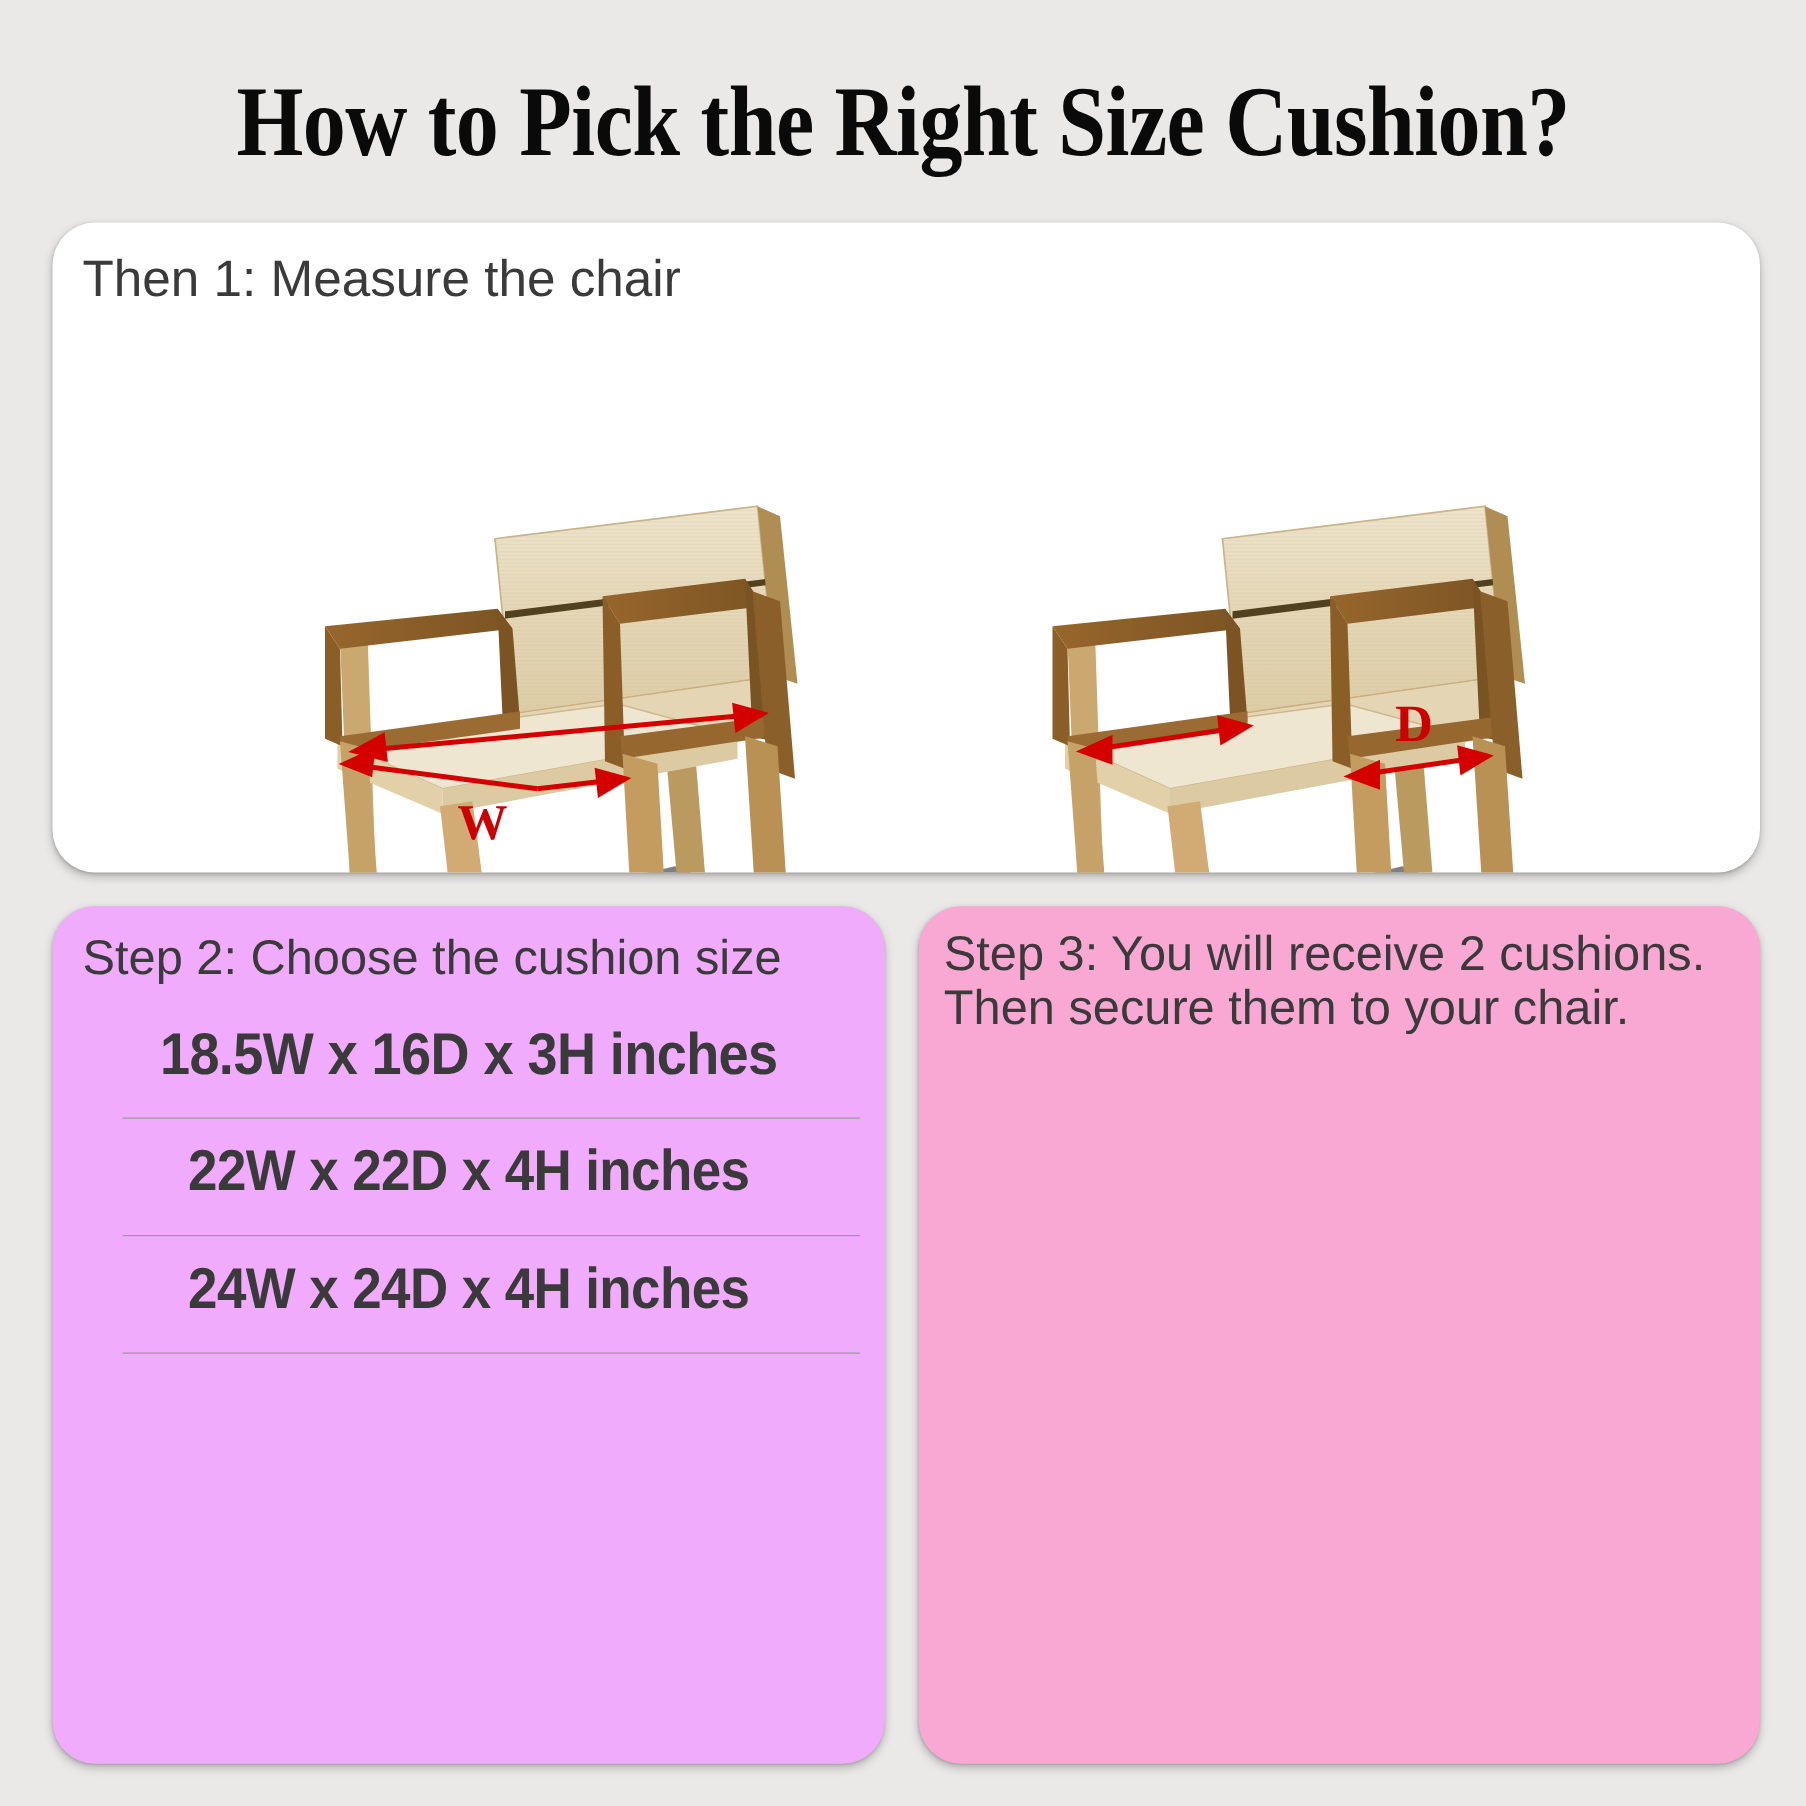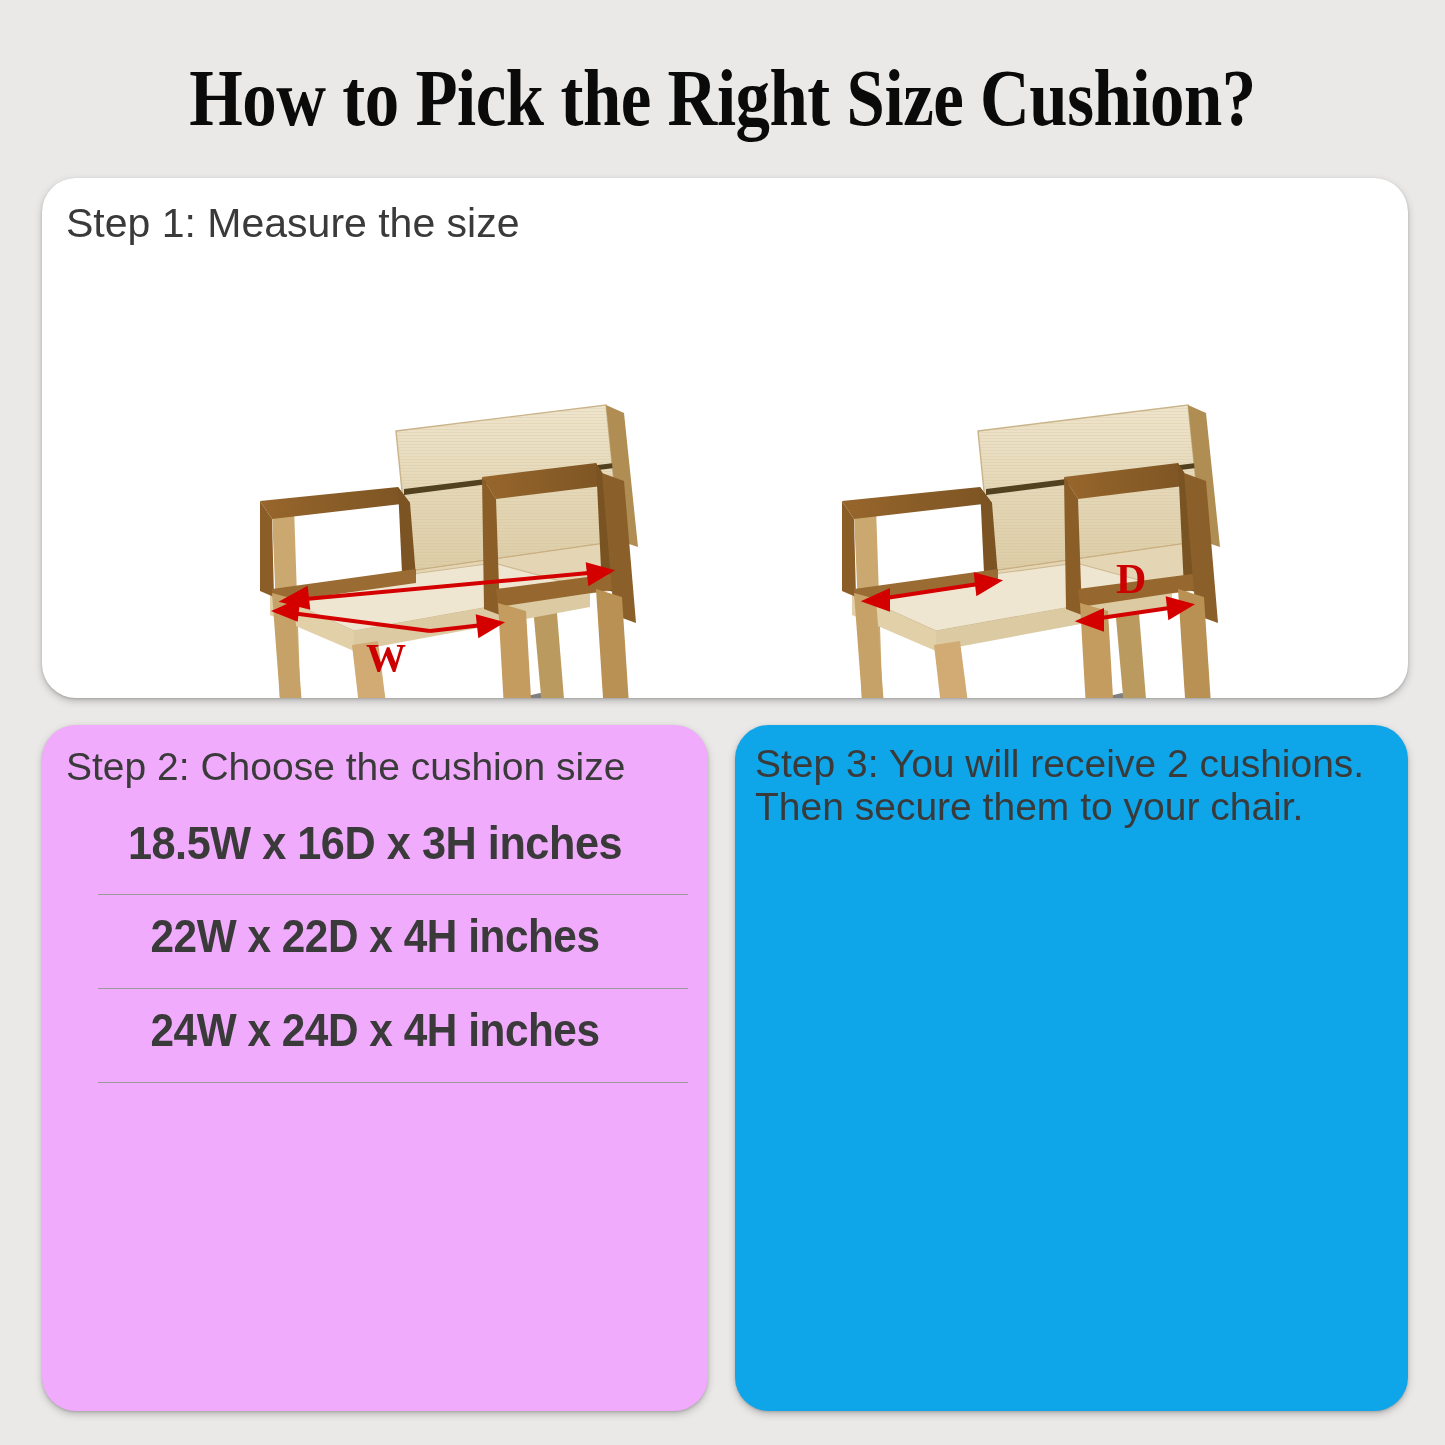--- a/index.html
+++ b/index.html
@@ -106,21 +106,21 @@
   
   .nosel { user-select: none; }
 </style>
 </head>
 <body style="background: rgb(234, 233, 232);">
 
 <div class="title nosel">How to Pick the Right Size Cushion?</div>
 
 <div class="panel" id="panel-step1" style="background: rgb(255, 255, 255);">
 
-  <div class="step-label nosel">Step 1: Measure the size</div>
+  <div class="step-label nosel">Then 1: Measure the chair</div>
 
   <div class="chair-holder" id="chair-w">
     <svg viewBox="0 0 430 420" width="430" height="420">
       <defs>
         <linearGradient id="lw1" x1="0" y1="0" x2="0" y2="1">
           <stop offset="0%" stop-color="#efe5cd"></stop>
           <stop offset="45%" stop-color="#e6d9ba"></stop>
           <stop offset="100%" stop-color="#dccda6"></stop>
         </linearGradient>
         <linearGradient id="dw1" x1="0" y1="0" x2="1" y2="0">
@@ -266,17 +266,17 @@
       <div class="size-rule"></div>
     </div>
     <div class="size-row">
       <div class="size-text nosel">24W x 24D x 4H inches</div>
       <div class="size-rule"></div>
     </div>
   </div>
 
 </div>
 
-<div class="panel" id="panel-step3" style="background: #0ea5e9;">
+<div class="panel" id="panel-step3" style="background: #f9a8d4;">
 
   <div class="step-label nosel">Step 3: You will receive 2 cushions. Then secure them to your chair.</div>
 
 </div>
 
 </body></html>

